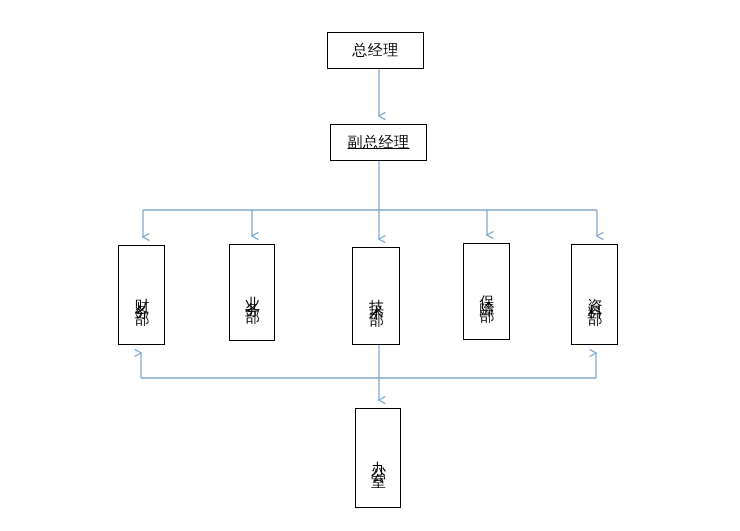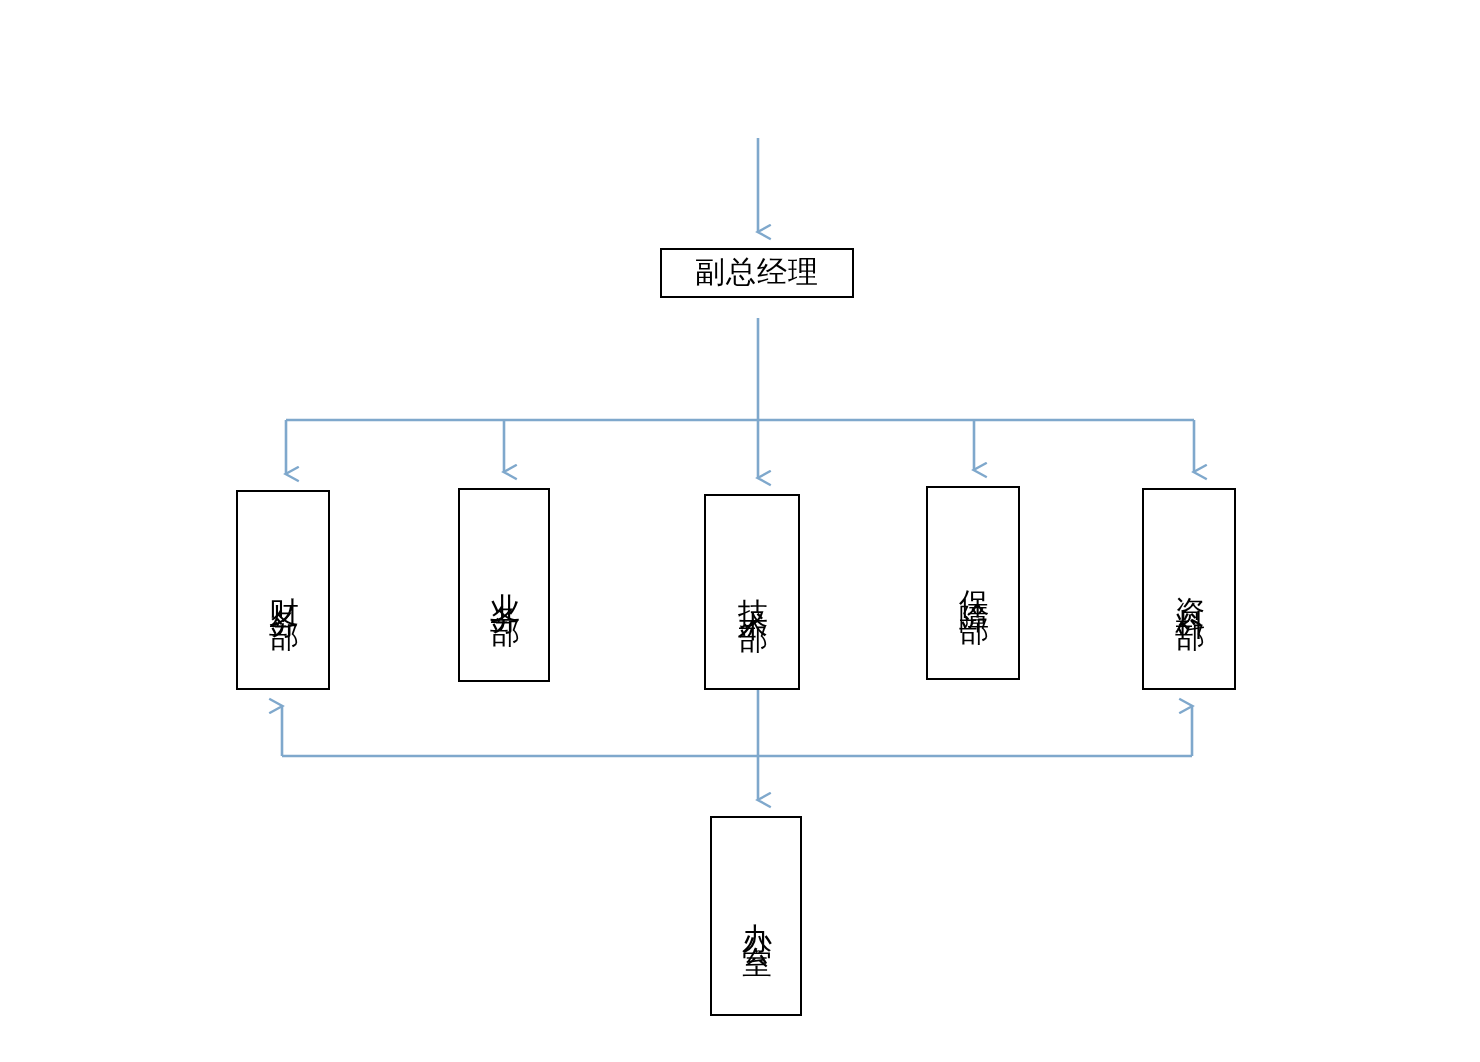--- a/index.html
+++ b/index.html
@@ -81,22 +81,25 @@
       <path d="M597,210 L597,236" marker-end="url(#arrow-down)"></path>
 
       <path d="M379,345 L379,400" marker-end="url(#arrow-down)"></path>
 
       <path d="M141,378 L596,378"></path>
       <path d="M141,378 L141,353" marker-end="url(#arrow-up)"></path>
       <path d="M596,378 L596,353" marker-end="url(#arrow-up)"></path>
     </g>
   </svg>
 
+  <div class="node-box lvl-1" style="left:327px; top:32px; width:97px; height:37px;">
+    <span class="node-label">总经理</span>
+  </div>
 
-  <div class="node-box lvl-2" style="left:330px; top:124px; width:97px; height:25px;">
+  <div class="node-box lvl-2" style="left:330px; top:124px; width:97px; height:37px;text-decoration:underline;">
     <span class="node-label">副总经理</span>
   </div>
 
   <div class="node-box dept" style="left:118px; top:245px; width:47px; height:100px;">
     <span class="node-label vertical">财务部</span>
   </div>
 
   <div class="node-box dept" style="left:229px; top:244px; width:46px; height:97px;">
     <span class="node-label vertical">业务部</span>
   </div>

